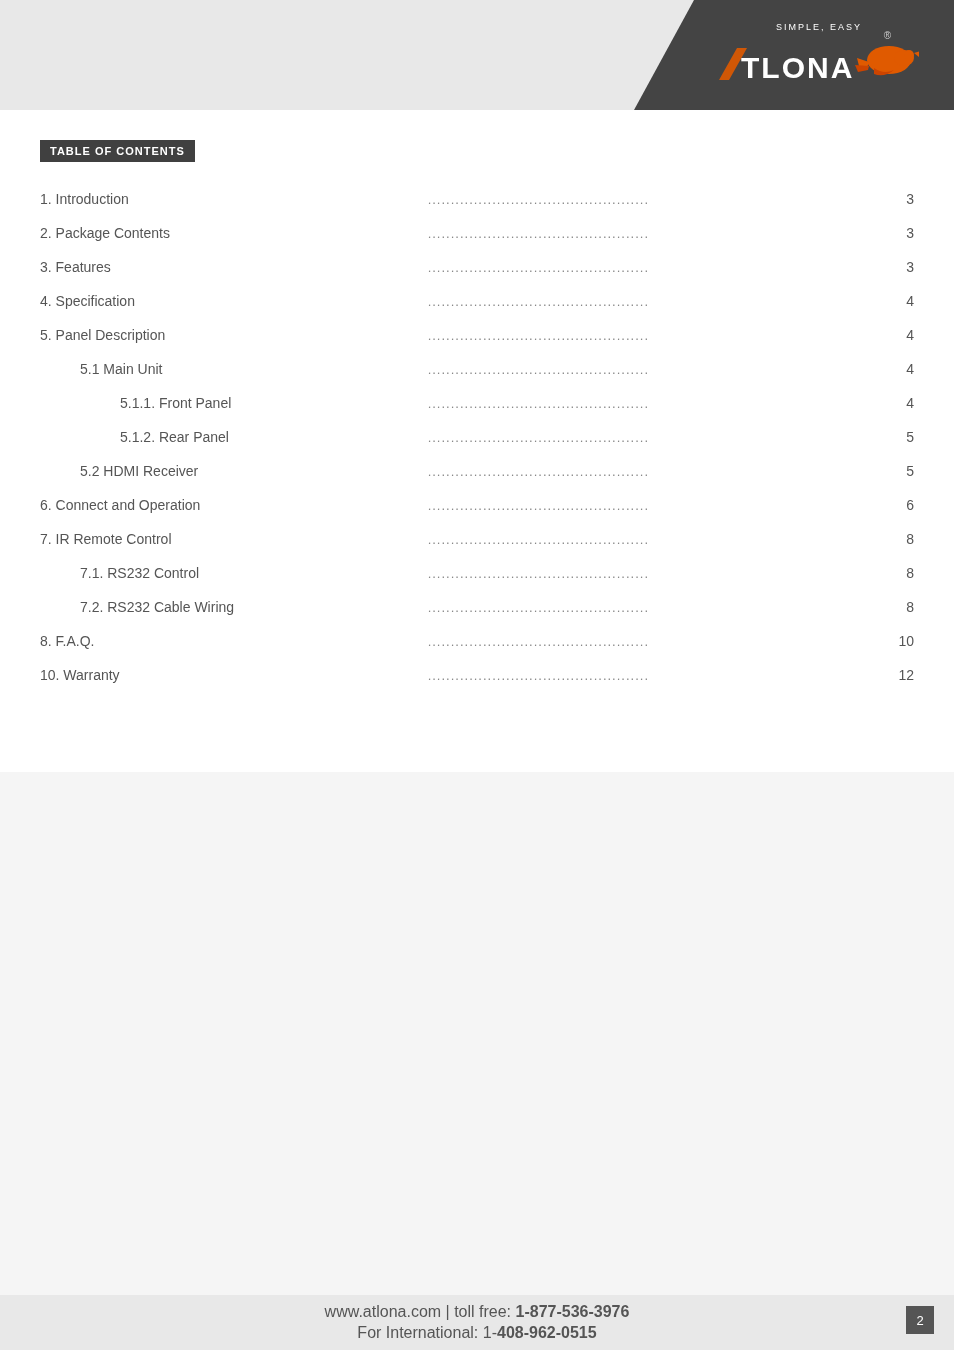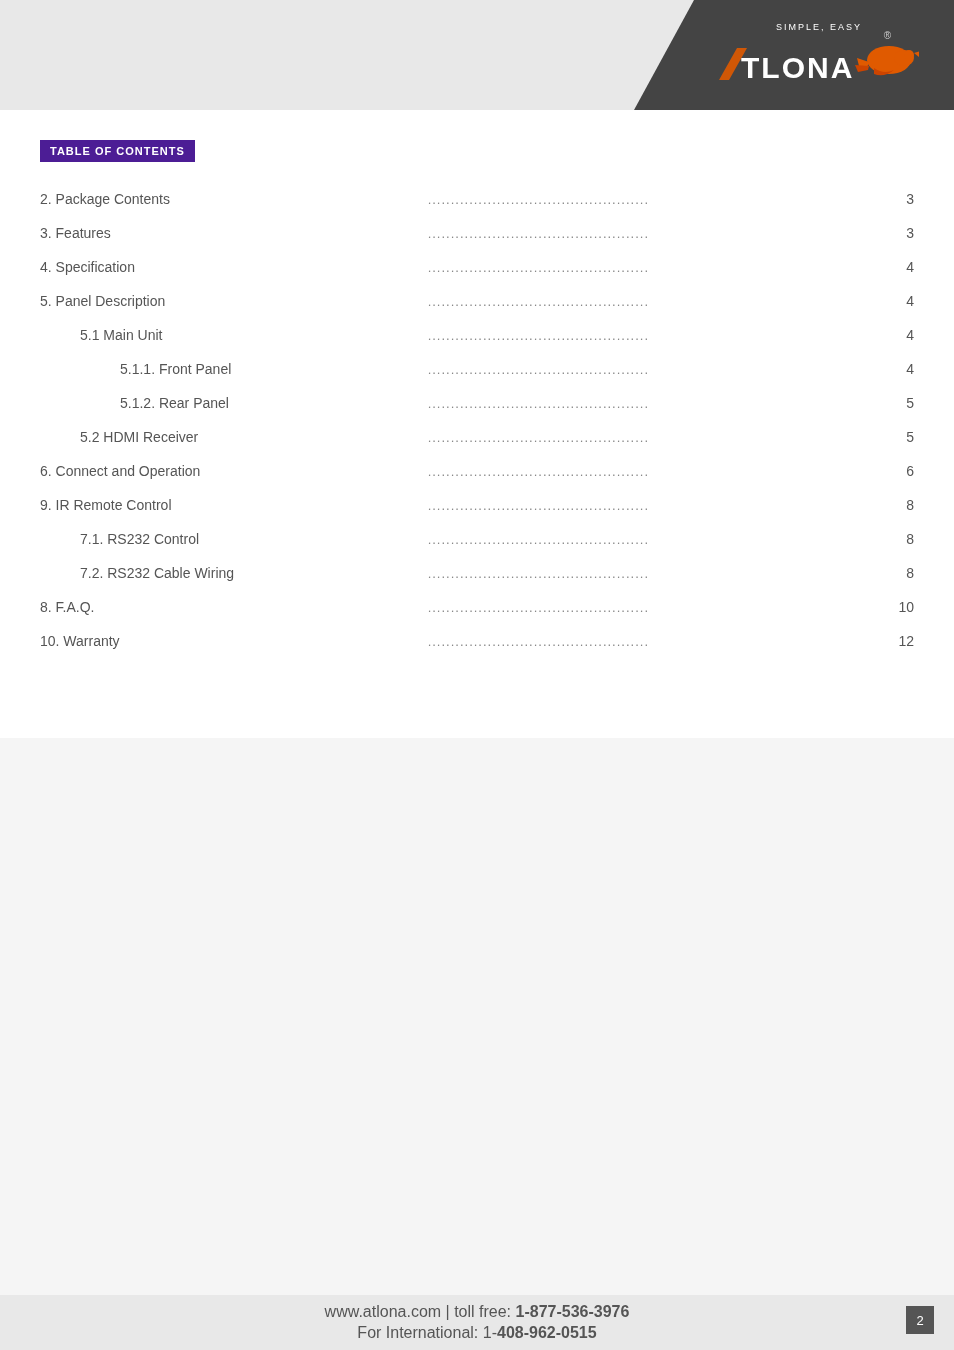--- a/index.html
+++ b/index.html
@@ -59,21 +59,21 @@
     }
 
     
     .main-content {
       padding: 30px 40px 80px 40px;
       background: #fff;
     }
 
     
     .toc-header {
-      background: #4c1d95;
+      background: #404040;
       color: #fff;
       font-size: 11px;
       font-weight: bold;
       letter-spacing: 1px;
       padding: 5px 10px;
       display: inline-block;
       margin-bottom: 20px;
     }
 
     
@@ -192,20 +192,25 @@
 </div>
 
 <div class="main-content">
 
   
   <div class="toc-header">TABLE OF CONTENTS</div>
 
   
   <table class="toc-table">
     <tbody id="toc-body">
+    <tr class="toc-row">
+          <td class="toc-label">1. Introduction</td>
+          <td class="toc-dots">................................................</td>
+          <td class="toc-page">3</td>
+        </tr>
         <tr class="toc-row">
           <td class="toc-label">2. Package Contents</td>
           <td class="toc-dots">................................................</td>
           <td class="toc-page">3</td>
         </tr>
         <tr class="toc-row">
           <td class="toc-label">3. Features</td>
           <td class="toc-dots">................................................</td>
           <td class="toc-page">3</td>
         </tr>
@@ -238,21 +243,21 @@
           <td class="toc-label indent1">5.2 HDMI Receiver</td>
           <td class="toc-dots">................................................</td>
           <td class="toc-page">5</td>
         </tr>
         <tr class="toc-row">
           <td class="toc-label">6. Connect and Operation</td>
           <td class="toc-dots">................................................</td>
           <td class="toc-page">6</td>
         </tr>
         <tr class="toc-row">
-          <td class="toc-label">9. IR Remote Control</td>
+          <td class="toc-label">7. IR Remote Control</td>
           <td class="toc-dots">................................................</td>
           <td class="toc-page">8</td>
         </tr>
         <tr class="toc-row">
           <td class="toc-label indent1">7.1. RS232 Control</td>
           <td class="toc-dots">................................................</td>
           <td class="toc-page">8</td>
         </tr>
         <tr class="toc-row">
           <td class="toc-label indent1">7.2. RS232 Cable Wiring</td>

